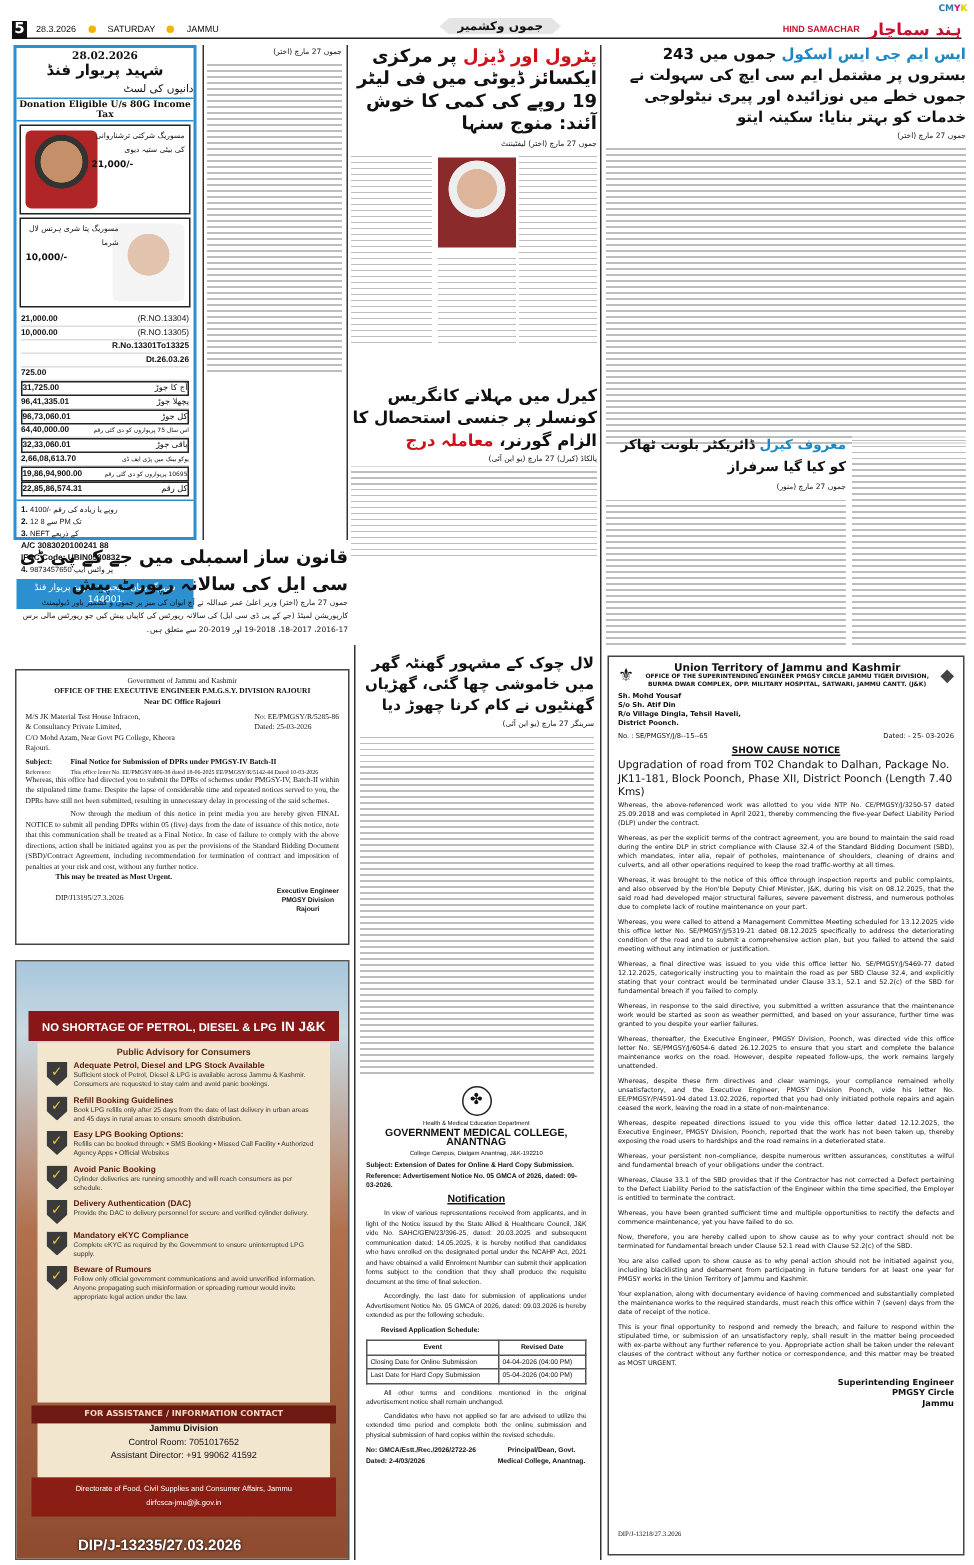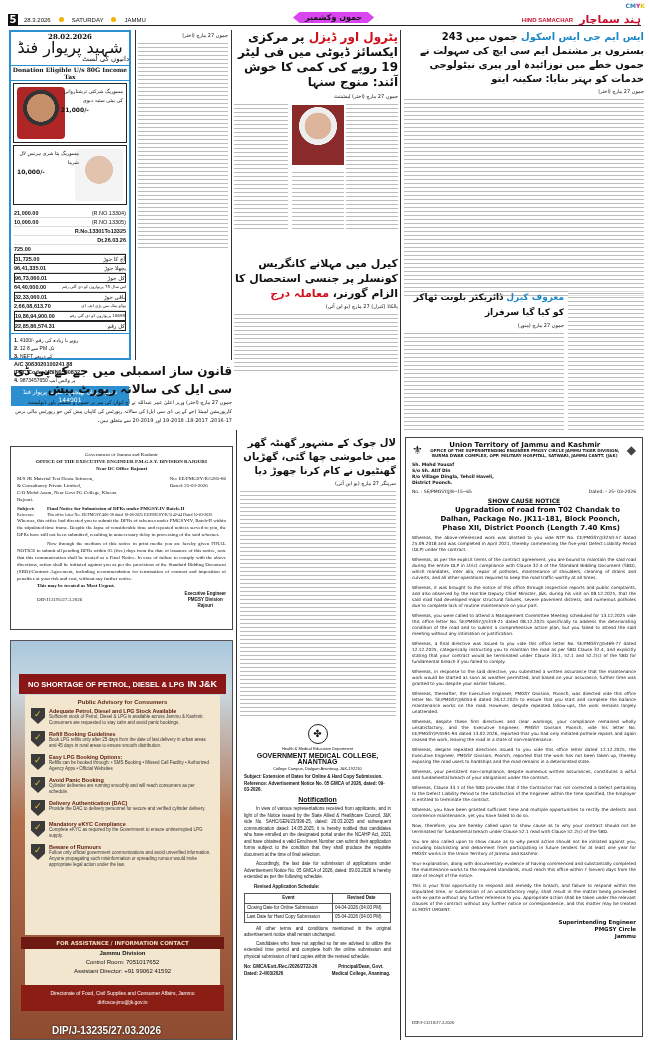--- a/index.html
+++ b/index.html
@@ -4,32 +4,32 @@
 <style>
   * { box-sizing: border-box; margin: 0; padding: 0; }
   body { width: 649px; height: 1043px; background: #fff; font-family: "DejaVu Sans", sans-serif; position: relative; overflow: hidden; color: #111; }
   .abs { position: absolute; }
   .cmyk { right: 4px; top: 2px; font-size: 6px; color: #2a7ab5; font-weight: bold; }
   .cmyk span:nth-child(3){ color:#d4107e; } .cmyk span:nth-child(4){ color:#e5c600; } .cmyk span:nth-child(5){ color:#111; }
   .header { left: 8px; top: 14px; width: 633px; height: 12px; border-bottom: 1px solid #222; display: flex; align-items: center; font-size: 6px; }
   .pageno { background: #111; color: #fff; font-weight: bold; font-size: 10px; width: 10px; height: 12px; display:flex; align-items:center; justify-content:center; margin-right: 6px; }
   .hdr-item { margin-right: 8px; font-family: "Liberation Sans", sans-serif; }
   .dot { width: 5px; height: 5px; border-radius: 50%; background: #f2b400; margin-right: 8px; }
-  .section-tag { position: absolute; left: 285px; top: -2px; background: #d946ef; padding: 1px 12px; font-size: 8px; font-weight: bold; clip-path: polygon(8% 0, 92% 0, 100% 50%, 92% 100%, 8% 100%, 0 50%); }
+  .section-tag { position: absolute; left: 285px; top: -2px; background: #e5e5e5; padding: 1px 12px; font-size: 8px; font-weight: bold; clip-path: polygon(8% 0, 92% 0, 100% 50%, 92% 100%, 8% 100%, 0 50%); }
   .hindsam { margin-left: auto; color: #c8102e; font-weight: bold; font-size: 6px; margin-right: 6px; font-family: "Liberation Sans", sans-serif; }
   .masthead { color: #c8102e; font-weight: bold; font-size: 11px; }
   .col-rule { background: #333; width: 1px; }
   .urdu { direction: rtl; text-align: right; font-family: "DejaVu Sans", sans-serif; }
   .filler { background: repeating-linear-gradient(to bottom, #fff 0, #fff 3px, #888 3px, #888 4px); opacity: .55; }
   .hl { font-weight: bold; font-size: 12px; line-height: 15px; }
   .red { color: #d0111b; } .blue { color: #1e88c7; }
   
   .donate { left: 9px; top: 30px; width: 122px; height: 330px; border: 2px solid #2b8fd0; }
   .donate .title { text-align:center; font-size: 7px; font-weight: bold; font-family: "DejaVu Serif", serif; }
-  .donate .big { text-align:center; font-size: 16px; font-weight: normal; line-height: 14px; }
+  .donate .big { text-align:center; font-size: 10px; font-weight: bold; line-height: 14px; }
   .donate .sub { text-align:center; font-size: 6px; font-weight: bold; border-top:1px solid #2b8fd0; border-bottom: 1px solid #2b8fd0; font-family: "DejaVu Serif", serif; margin-top:2px; }
   .photo-box { border: 1px solid #222; margin: 2px; height: 60px; position: relative; }
   .photo { position:absolute; left:3px; top:3px; width:48px; height:52px; border-radius: 4px; }
   .ptext { position:absolute; right:3px; top:3px; width:62px; font-size:5px; line-height:9px; }
   .amt { font-weight:bold; font-size:6px; direction: ltr; text-align:left; }
   .ledger { font-size: 5.5px; font-family: "Liberation Sans", sans-serif; padding: 2px 3px; }
   .ledger .row { display:flex; justify-content: space-between; line-height: 8px; border-bottom: 1px solid #ddd; }
   .ledger .num { font-weight:bold; }
   .ledger .boxed { border:1px solid #222; }
   .instr { font-size: 5px; line-height: 8px; padding: 2px 3px; font-family: "Liberation Sans", sans-serif; border-top: 1px solid #2b8fd0; }
@@ -64,21 +64,21 @@
   .gmc .notif { text-align:center; font-weight:bold; font-size: 7px; text-decoration: underline; margin: 3px 0; }
   .gmc table { width: 100%; border-collapse: collapse; margin: 3px 0; }
   .gmc td, .gmc th { border: 1px solid #555; padding: 1px 2px; font-size: 4.5px; }
   .gmc .sig { display:flex; justify-content: space-between; font-weight:bold; margin-top: 4px; }
   .sc { left: 405px; top: 437px; width: 238px; height: 600px; border: 1px solid #444; padding: 4px 6px; font-family: "DejaVu Sans", sans-serif; font-size: 4.3px; line-height: 6px; }
   .sc .ut { text-align:center; font-weight:bold; font-size: 7px; }
   .sc .off { text-align:center; font-weight:bold; font-size: 4px; line-height: 5px; }
   .sc .addr { font-weight:bold; font-size: 4.5px; margin-top: 4px; }
   .sc .meta { display:flex; justify-content: space-between; font-size: 4.5px; margin: 3px 0; }
   .sc .sct { text-align:center; font-weight:bold; text-decoration: underline; font-size: 6px; }
-  .sc .subj { text-align:right; font-weight:bold; font-size: 7px; line-height: 9px; margin: 2px 16px; }
+  .sc .subj { text-align:left; font-weight:normal; font-size: 7px; line-height: 9px; margin: 2px 0; }
   .sc p { text-align: justify; margin-bottom: 4px; }
   .sc .sig { text-align:right; font-weight:bold; font-size: 5.5px; line-height: 7px; margin-top: 6px; }
   .sc .dip { position:absolute; left: 6px; bottom: 10px; font-size: 4.5px; font-family:"Liberation Serif", serif; }
   .photo-lg { background: radial-gradient(circle at 50% 35%, #dcb59a 0 28%, #eee 29% 40%, #8b2a2a 41% 100%); }
   .photo-sm1 { background: radial-gradient(circle at 50% 40%, #c58f6a 0 35%, #333 36% 45%, #b02626 46% 100%); }
   .photo-sm2 { background: radial-gradient(circle at 50% 40%, #e2c4ae 0 35%, #f4f4f4 36% 100%); }
 </style>
 </head>
 <body>
 

